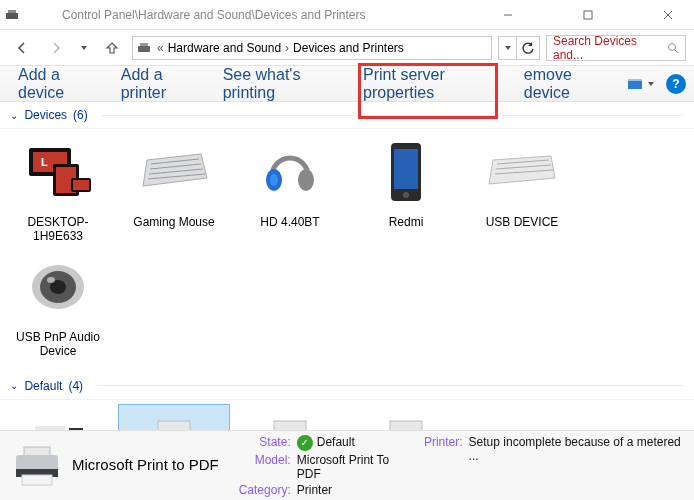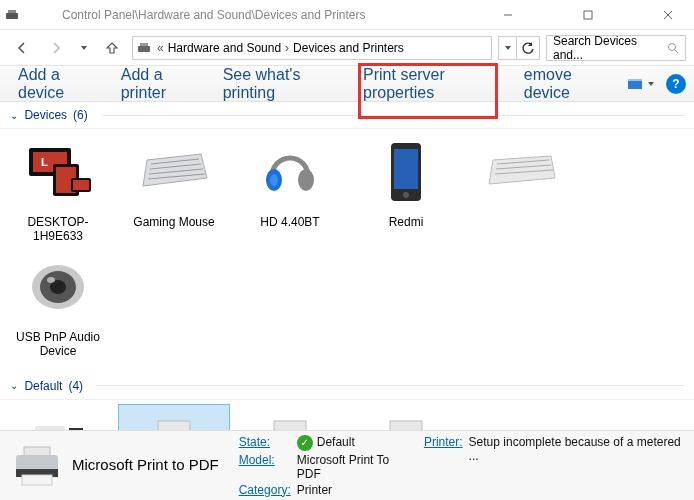--- a/index.html
+++ b/index.html
@@ -8,21 +8,21 @@
   .titlebar { height: 30px; display: flex; align-items: center; padding: 0 4px; border-bottom: 1px solid #e5e5e5; color: #888; font-size: 12px; gap: 36px; }
   .titlebar .icon { margin-right: 6px; }
   .titlebar .spacer { flex: 1; }
   .titlebar .winbtn { width: 44px; height: 28px; display: flex; align-items: center; justify-content: center; color: #888; }
 
   .navrow { height: 36px; display: flex; align-items: center; padding: 0 8px; gap: 6px; border-bottom: 1px solid #e5e5e5; }
   .navbtn { width: 28px; height: 28px; display:flex; align-items:center; justify-content:center; color:#555; }
   .breadcrumb { flex: 1; height: 24px; border: 1px solid #ccc; display:flex; align-items:center; padding: 0 4px; font-size:12px; gap:4px;}
   .breadcrumb .sep { color:#555; }
   .refresh { width:24px; height:24px; border:1px solid #ccc; border-left:none; display:flex; align-items:center; justify-content:center; }
-  .searchbox { width: 140px; height:24px; border:1px solid #ccc; padding:12px 6px; display:flex; align-items:center; color:#000000;}
+  .searchbox { width: 140px; height:24px; border:1px solid #ccc; padding:12px 6px; display:flex; align-items:center; color:#b91c1c;}
   .searchbox .sicon { color:#999; margin-left:auto;}
 
   .toolbar { height: 36px; background: linear-gradient(#fafafa,#f3f3f3); border-bottom:1px solid #e3e3e3; display:flex; align-items:center; padding:0 8px; position:relative;}
   .toolbar .tbtn { padding: 6px 10px; color:#1a4f8b; font-size:16px; }
   .toolbar .highlight-box { position:absolute; border: 3px solid #e3342f; pointer-events:none; }
   .toolbar .right { margin-left:auto; display:flex; align-items:center; gap:6px;}
   .viewbtn { display:flex; align-items:center; gap:2px; padding:2px 4px; border:1px solid transparent;}
   .helpbtn { width:20px; height:20px; border-radius:50%; background:#0078d7; color:#fff; display:flex; align-items:center; justify-content:center; font-weight:bold; font-size:12px;}
 
   .content { height: calc(500px - 30px - 36px - 36px - 70px); overflow:auto; }
@@ -34,21 +34,21 @@
   .item-grid { display:flex; flex-wrap:wrap; padding: 4px 0 10px 0; }
   .tile { width: 112px; text-align:center; font-size:12px; padding:4px 2px; margin: 0 2px;}
   .tile.selected { background:#cde6f7; border:1px solid #7ab8e6; padding:3px 1px; }
   .tile .icon-slot { height: 70px; display:flex; align-items:center; justify-content:center;}
   .tile .label { margin-top:8px; line-height:1.2; max-height:30px; overflow:hidden;}
 
   .details { height: 70px; border-top:1px solid #e0e0e0; background:#f7f7f7; display:flex; align-items:center; padding: 6px 10px; font-size:12px;}
   .details .dicon { width:56px; height:56px; display:flex; align-items:center; justify-content:center;}
   .details .dtitle { font-size:15px; margin-bottom:2px; }
   .details .cols { display:flex; gap: 14px;}
-  .details .k { color:#0369a1; text-align:left;text-decoration:underline;}
+  .details .k { color:#8b5cf6; text-align:right;}
   .details .v { color:#111;}
   .check-badge { width:16px; height:16px; border-radius:50%; background:#35a22b; display:inline-flex; align-items:center; justify-content:center; color:#fff; font-size:10px; vertical-align:middle; margin-right:4px;}
 
   
   svg { display:block; }
 </style>
 </head>
 <body>
 
 <div class="titlebar">
@@ -214,20 +214,21 @@
     </div>
     <div class="tile">
       <div class="icon-slot">
         <svg width="70" height="36">
             <polygon points="6,6 64,2 68,24 2,30" fill="#e8e8e8" stroke="#bbb"></polygon>
             <line x1="10" y1="10" x2="62" y2="6" stroke="#aaa"></line>
             <line x1="9" y1="15" x2="64" y2="11" stroke="#aaa"></line>
             <line x1="8" y1="20" x2="66" y2="16" stroke="#aaa"></line>
           </svg>
       </div>
+      <div class="label">USB DEVICE</div>
     </div>
     <div class="tile">
       <div class="icon-slot">
         <svg width="58" height="58">
             <ellipse cx="29" cy="29" rx="26" ry="22" fill="#c9c9c9"></ellipse>
             <ellipse cx="29" cy="29" rx="18" ry="16" fill="#555"></ellipse>
             <ellipse cx="29" cy="29" rx="8" ry="7" fill="#222"></ellipse>
             <ellipse cx="22" cy="22" rx="4" ry="3" fill="#eee" opacity=".6"></ellipse>
           </svg>
       </div>

